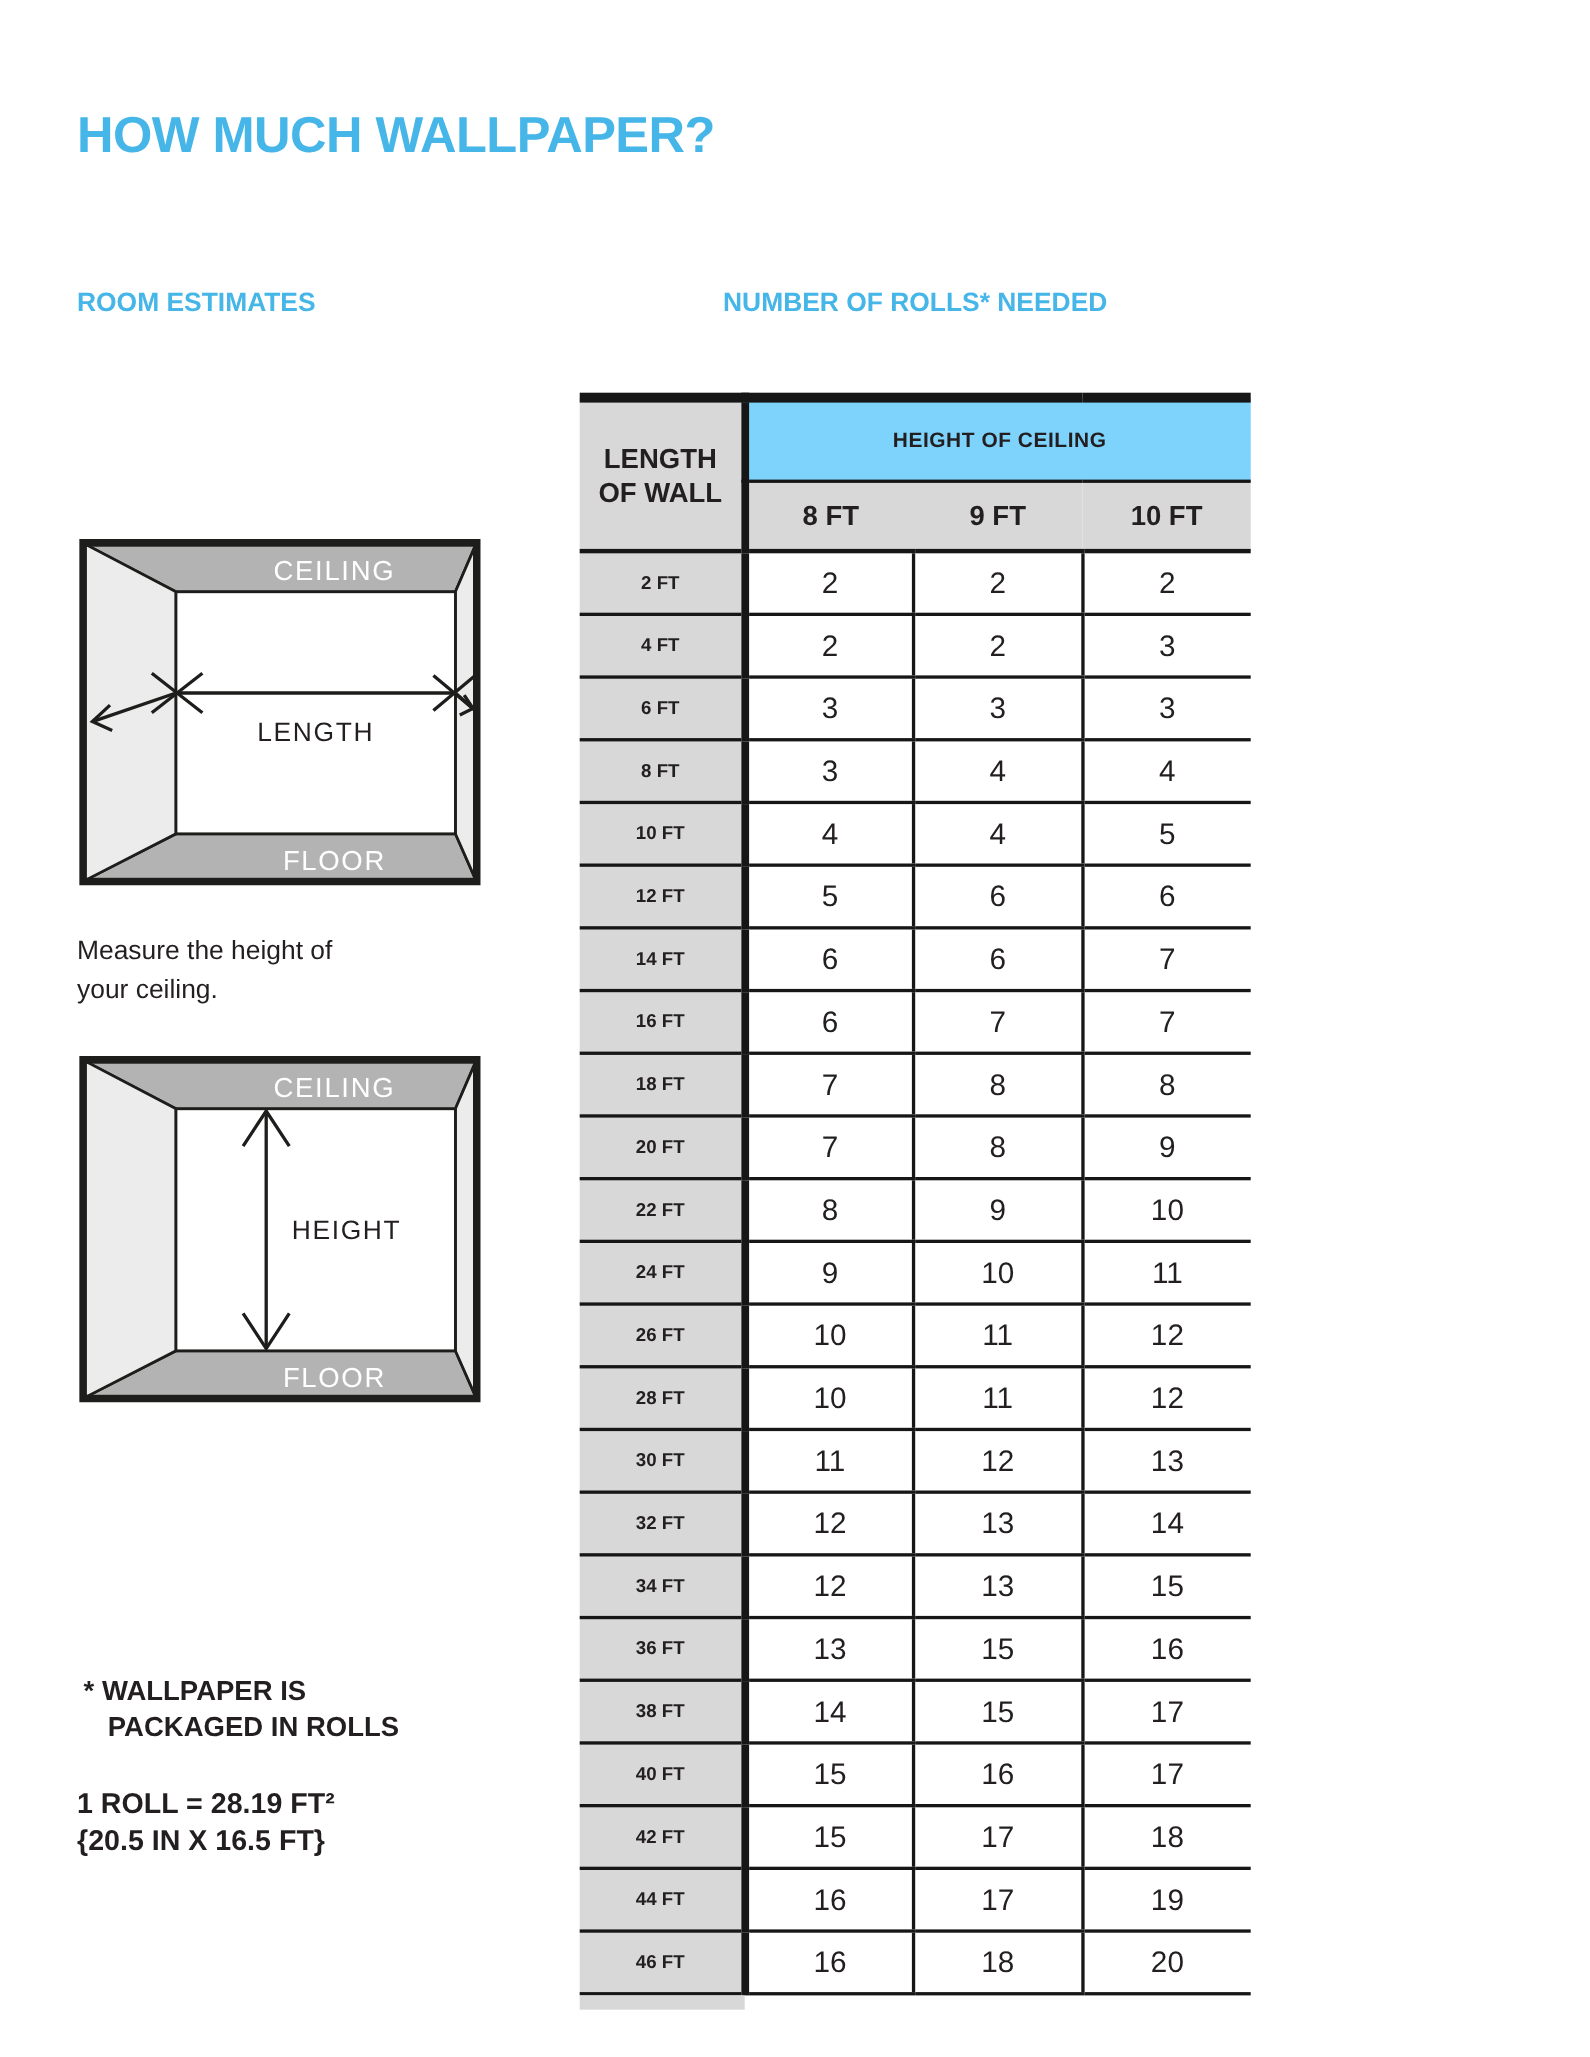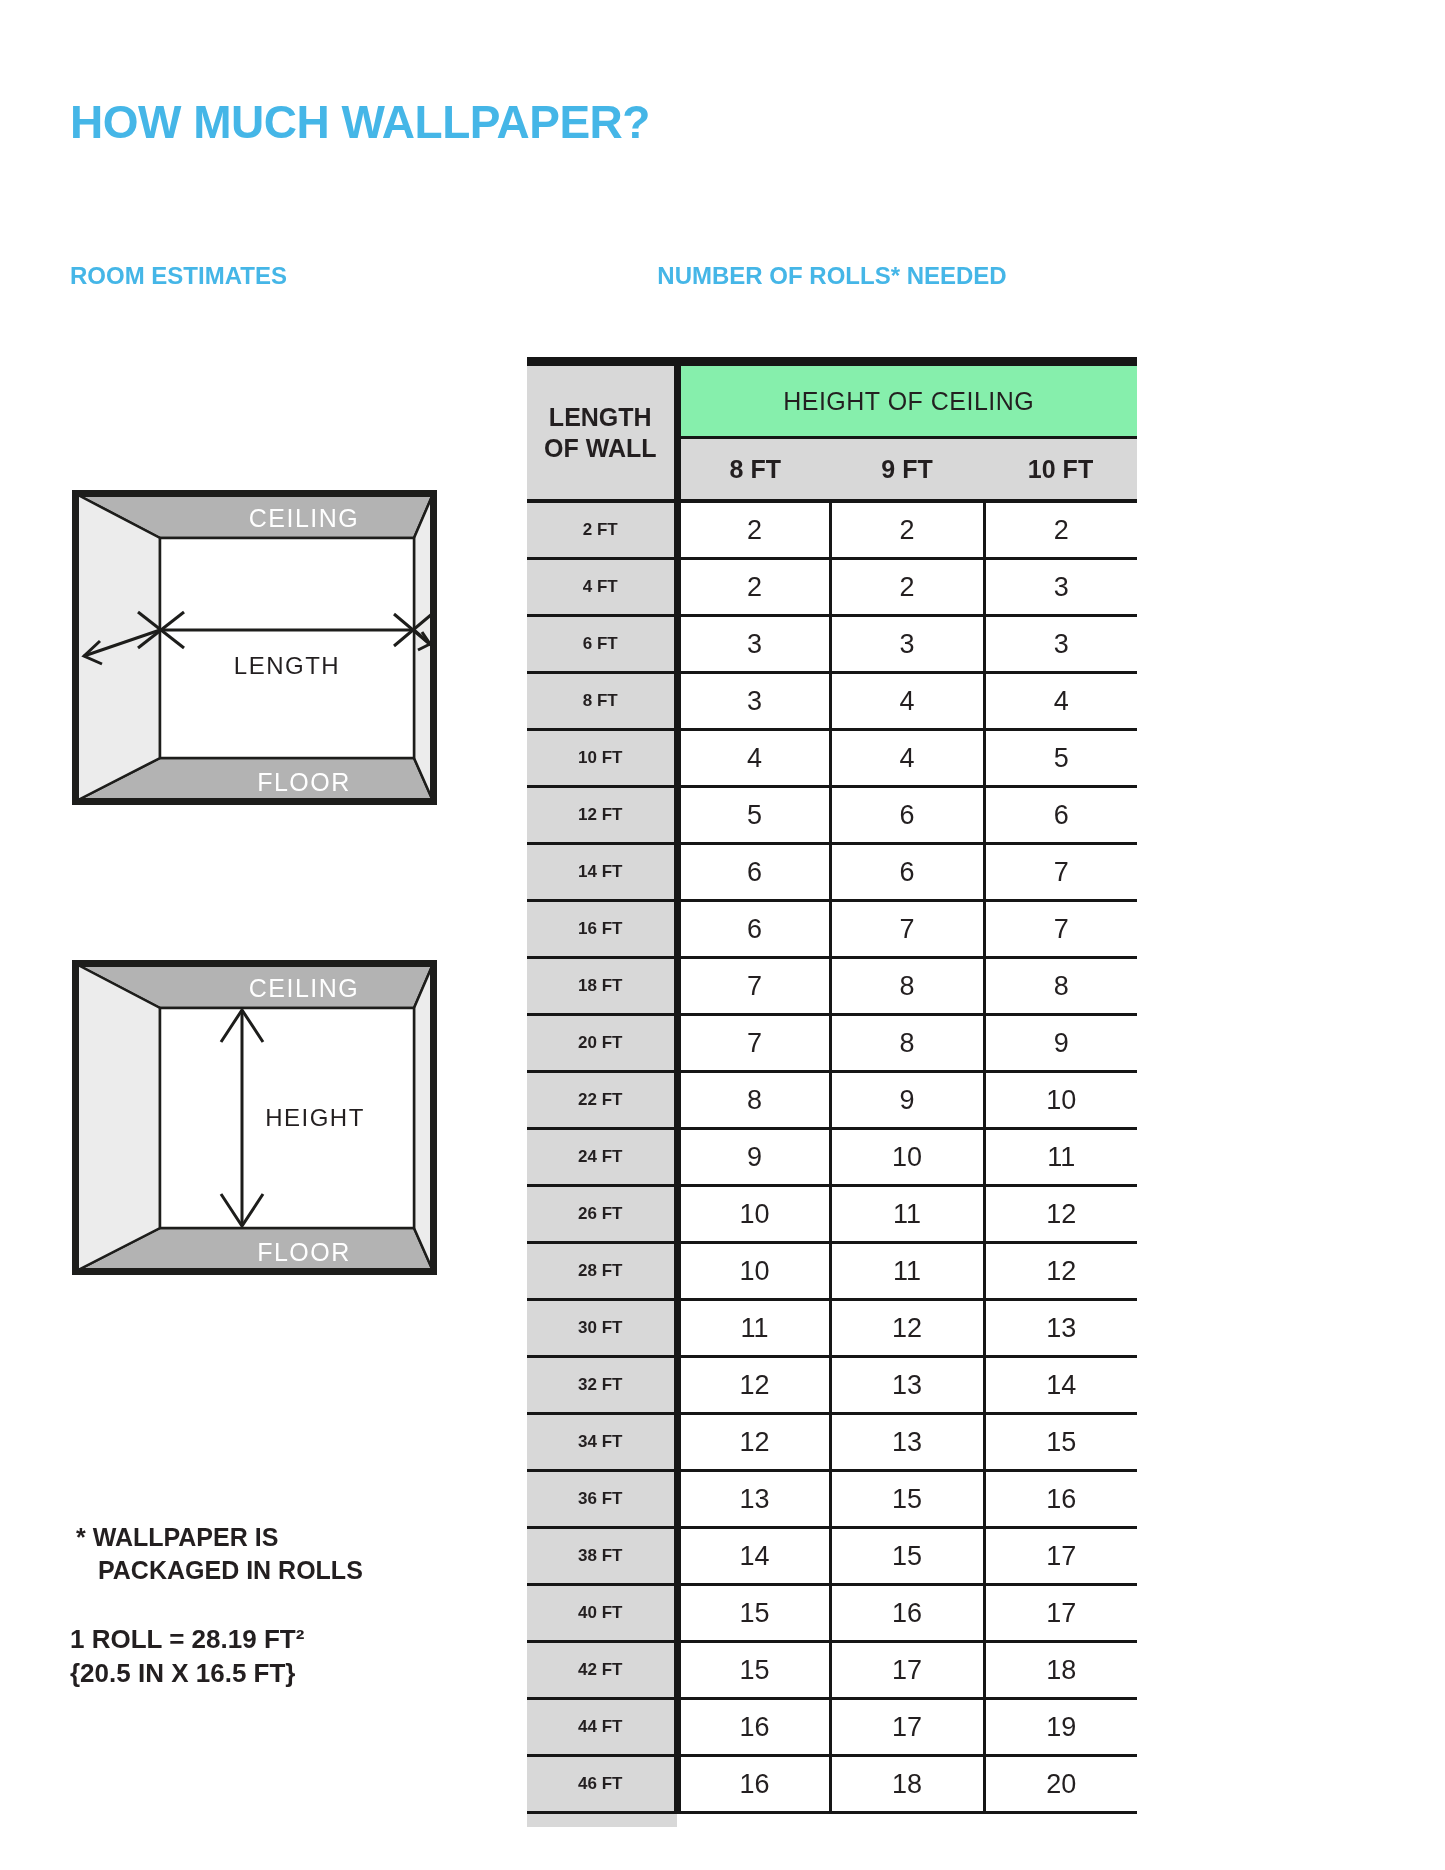--- a/index.html
+++ b/index.html
@@ -74,25 +74,25 @@
   }
   th.row-header{
     background:#d8d8d8;
     border-right:7px solid #161616;
     border-bottom:4px solid #161616;
     font-size:25px;
     font-weight:bold;
     line-height:31px;
   }
   th.group-header{
-    background:#86efac;
+    background:#7dd3fc;
     border-bottom:3px solid #161616;
     height:70px;
-    font-size:25px;
-    font-weight:normal;
+    font-size:19px;
+    font-weight:bold;
     letter-spacing:0.5px;
   }
   tr.sub-row th{
     background:#d8d8d8;
     border-bottom:4px solid #161616;
     height:60px;
     font-size:25px;
     font-weight:bold;
   }
   tbody td{height:54px;}
@@ -143,20 +143,24 @@
         <polyline points="28,151 12,166 30,174"></polyline>
         <line x1="342" y1="140" x2="358" y2="154"></line>
         <polyline points="350,142 358,154 346,160"></polyline>
       </g>
       <text x="232" y="37" text-anchor="middle" class="room-label">CEILING</text>
       <text x="232" y="301" text-anchor="middle" class="room-label">FLOOR</text>
       <text x="215" y="184" text-anchor="middle" class="measure-label">LENGTH</text>
     </svg>
   </div>
 
+  <div class="abs para" style="top:812px;">
+    <div>Measure the height of</div>
+    <div>your ceiling.</div>
+  </div>
 
   <div class="abs diagram" style="top:925px;">
     <svg width="365" height="315" viewBox="0 0 365 315">
       <polygon points="4,4 361,4 342,48 88,48" fill="#b3b3b3" stroke="#1d1d1b" stroke-width="2.5"></polygon>
       <polygon points="88,268 342,268 361,311 4,311" fill="#b3b3b3" stroke="#1d1d1b" stroke-width="2.5"></polygon>
       <polygon points="4,4 88,48 88,268 4,311" fill="#ececec" stroke="#1d1d1b" stroke-width="2.5"></polygon>
       <polygon points="361,4 342,48 342,268 361,311" fill="#ececec" stroke="#1d1d1b" stroke-width="2.5"></polygon>
       <rect x="88" y="48" width="254" height="220" fill="#ffffff" stroke="#1d1d1b" stroke-width="2.5"></rect>
       <rect x="3.5" y="3.5" width="358" height="308" fill="none" stroke="#1d1d1b" stroke-width="7"></rect>
       <g stroke="#1d1d1b" stroke-width="3" fill="none">

